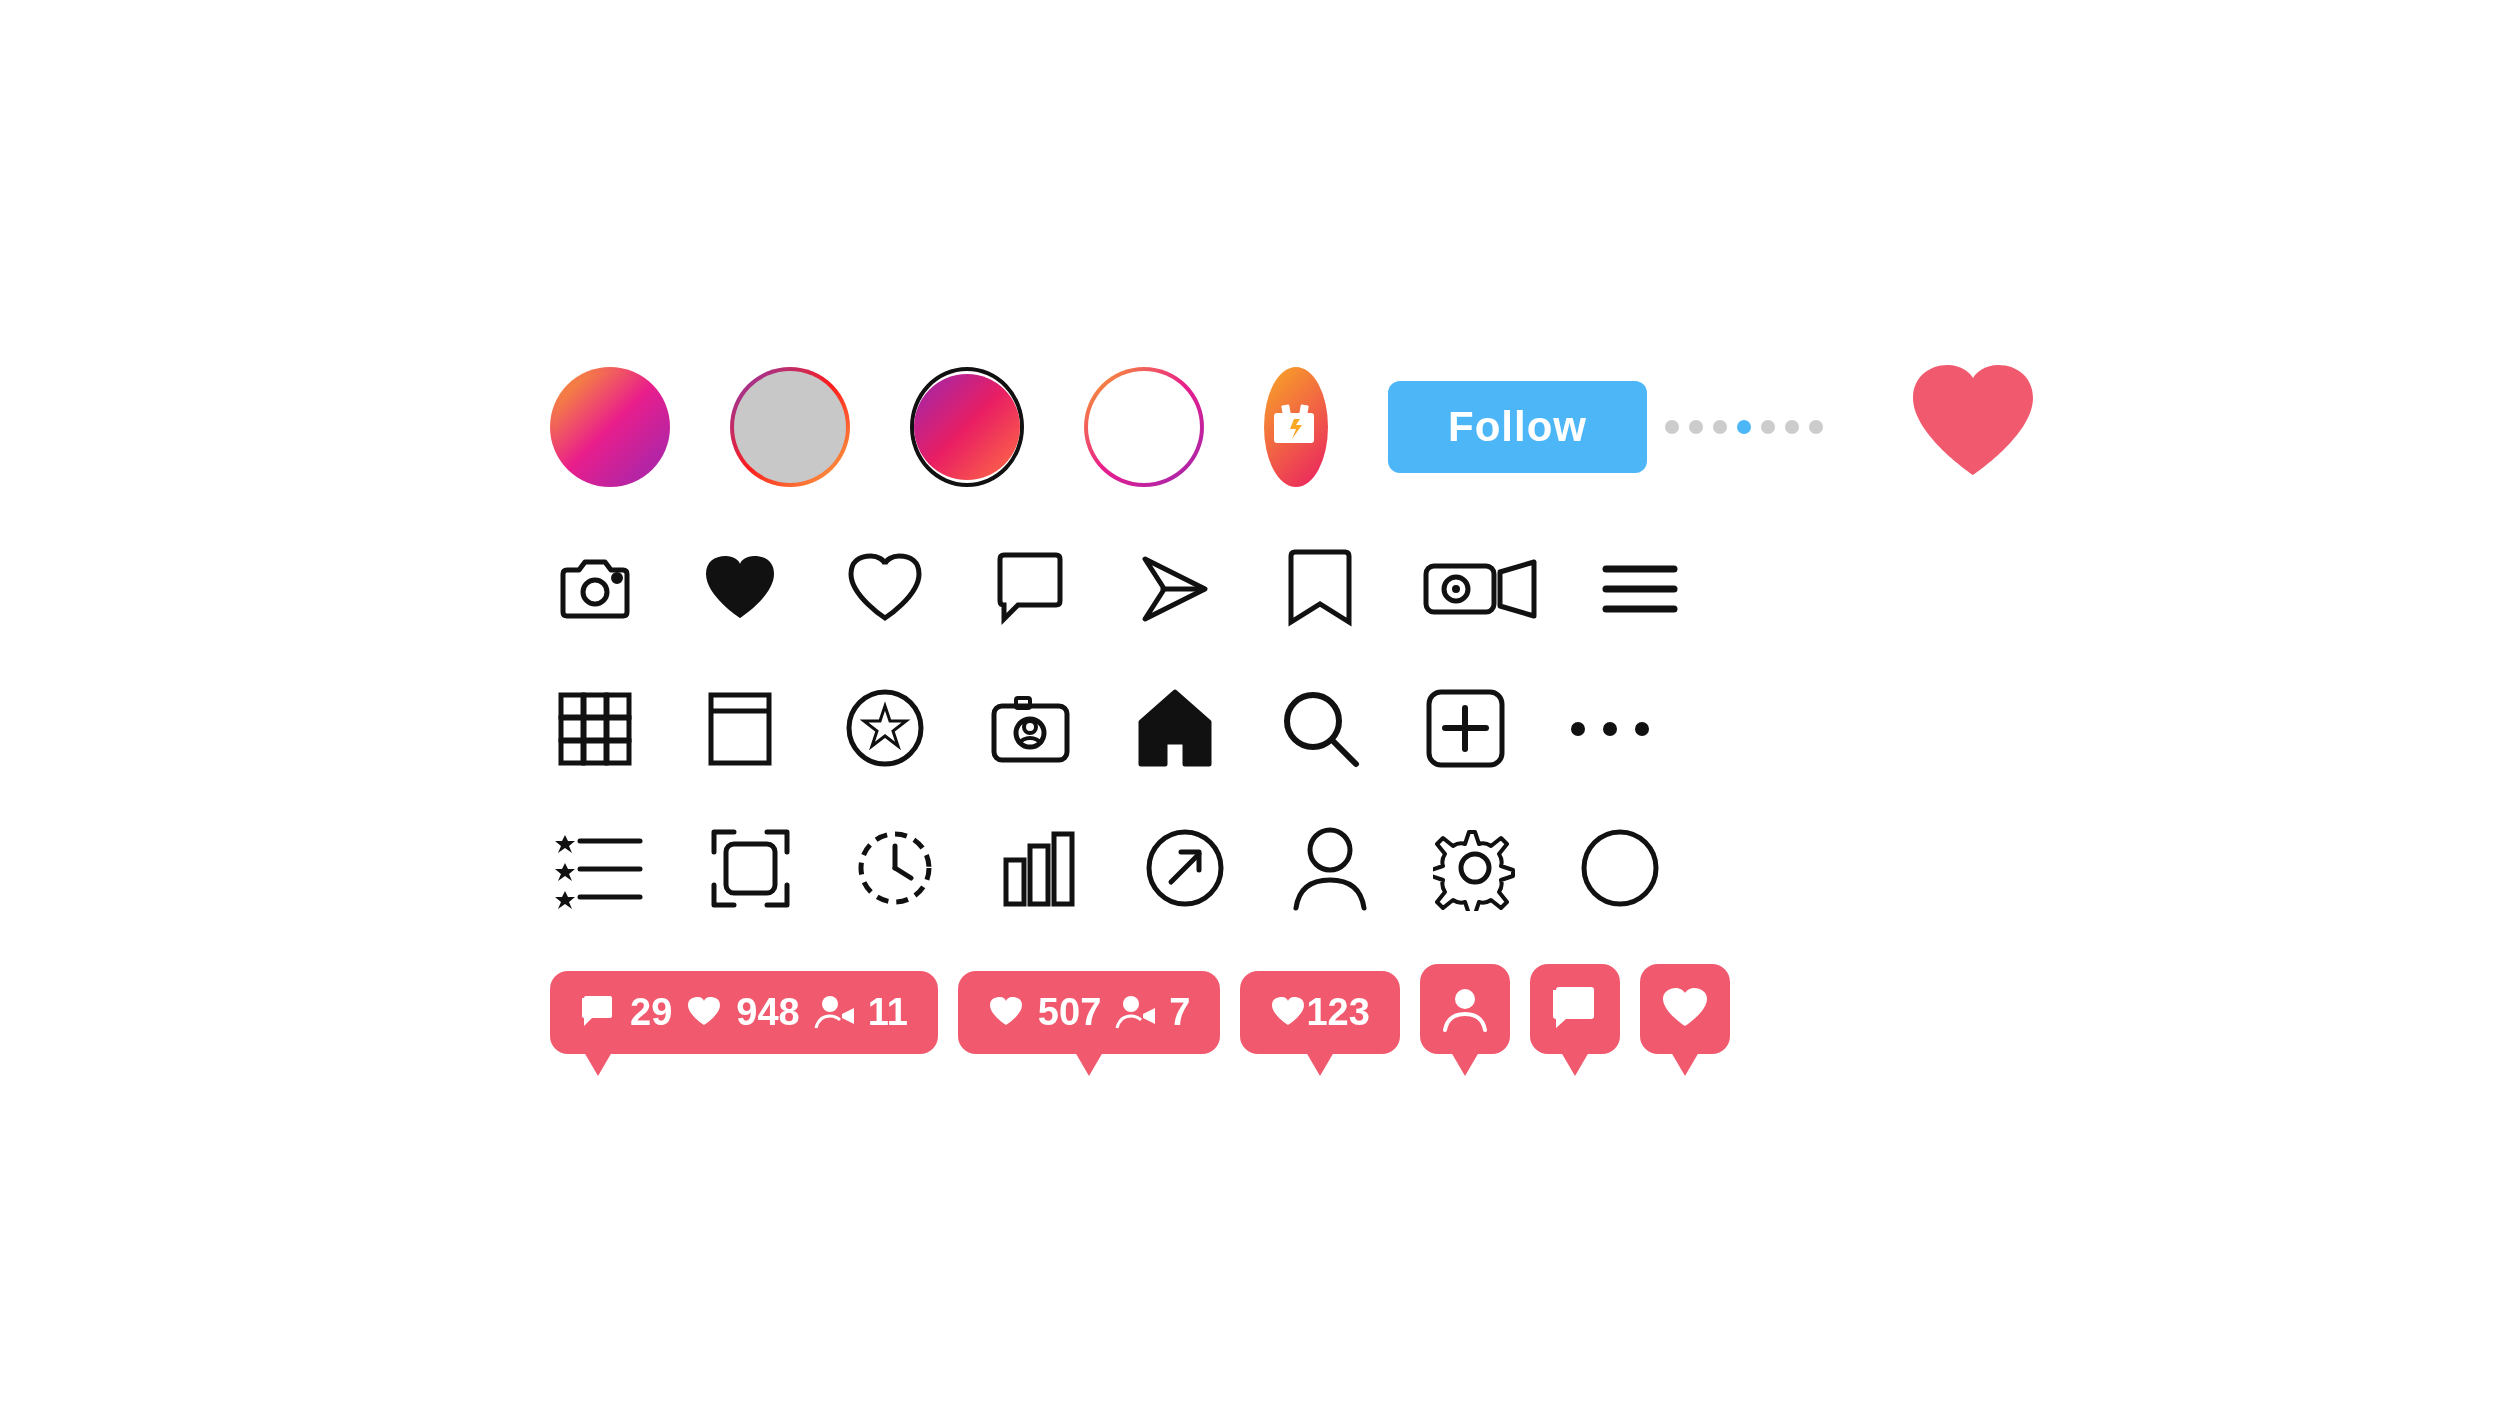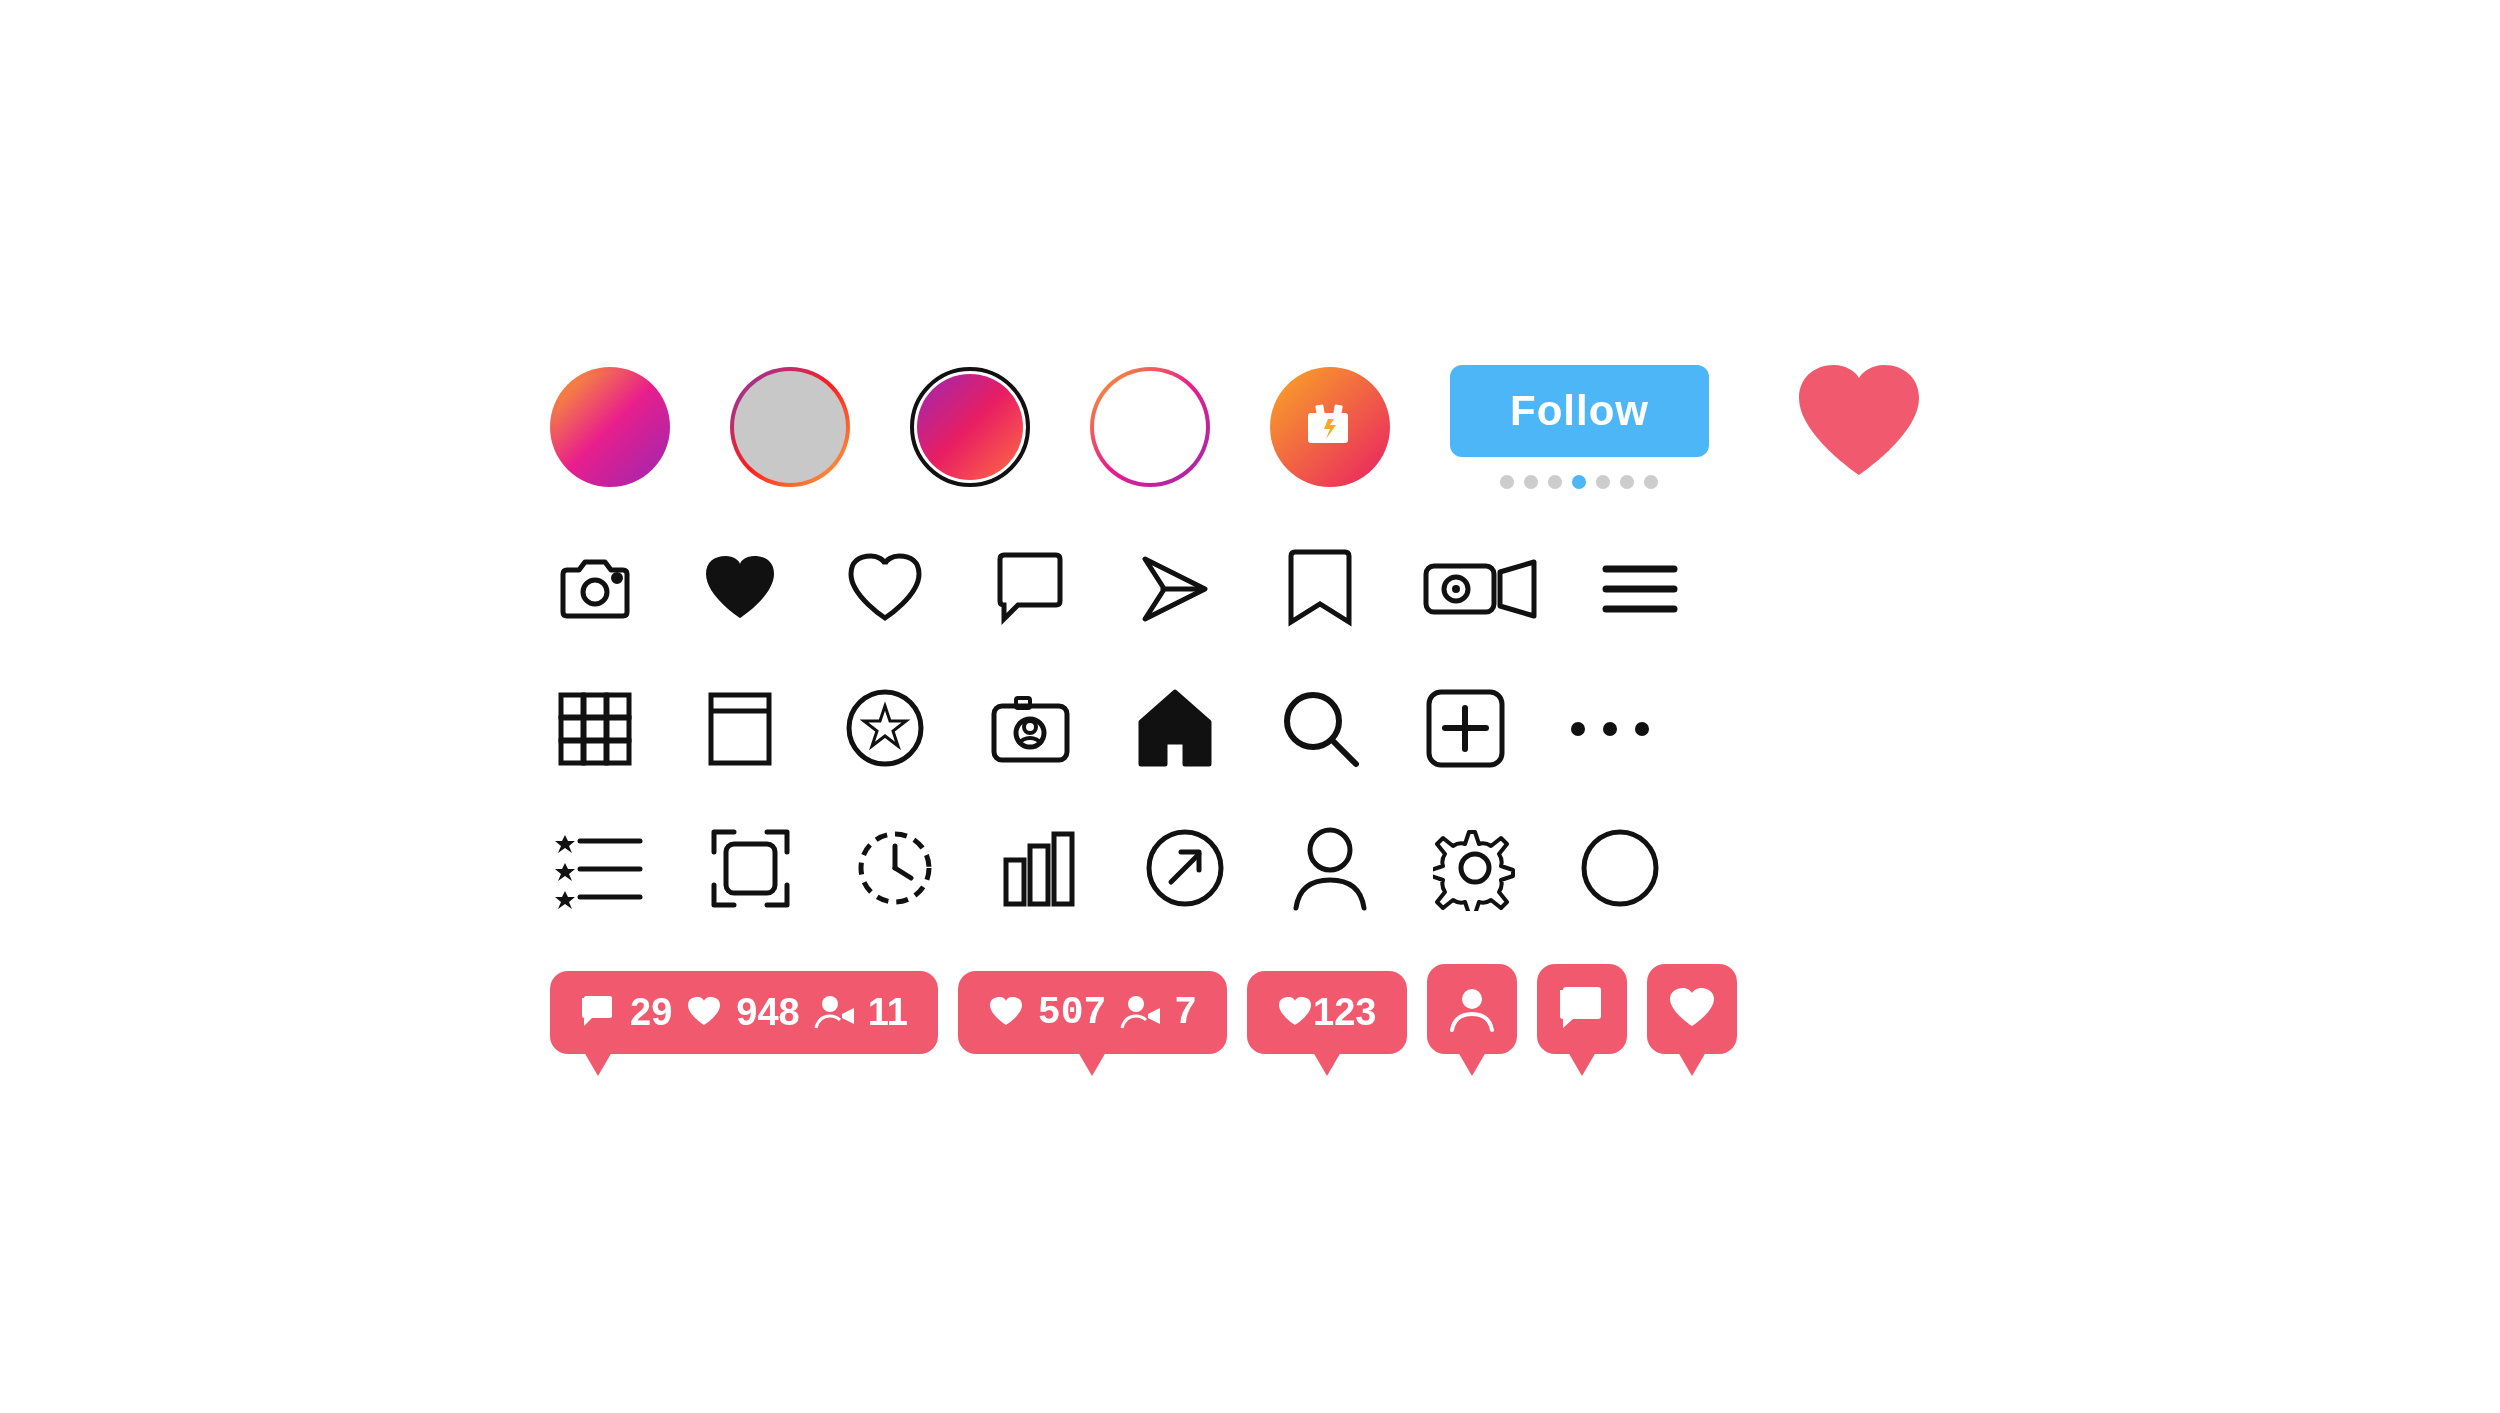--- a/index.html
+++ b/index.html
@@ -110,21 +110,21 @@
       <svg width="64" height="64" viewBox="0 0 64 64">
 
         <rect x="10" y="18" width="40" height="30" rx="3" fill="white"></rect>
         <rect x="18" y="10" width="8" height="10" rx="1" fill="white" transform="rotate(-10 22 15)"></rect>
         <rect x="36" y="10" width="8" height="10" rx="1" fill="white" transform="rotate(10 40 15)"></rect>
 
         <path d="M30 24 L26 34 L32 34 L28 44 L38 30 L32 30 L36 24Z" fill="#f9a825"></path>
       </svg>
     </div>
 
-    <div style="display:flex;flex-direction:column;align-items:center;gap:18px;">
+    <div style="display:flex;flex-direction:row;align-items:center;gap:18px;">
       <button class="follow-btn">Follow</button>
 
       <div class="dots-row">
         <div class="dot"></div>
         <div class="dot"></div>
         <div class="dot"></div>
         <div class="dot active"></div>
         <div class="dot"></div>
         <div class="dot"></div>
         <div class="dot"></div>
@@ -359,21 +359,21 @@
         <svg width="40" height="36" viewBox="0 0 40 36">
           <circle cx="16" cy="10" r="8" fill="white"></circle>
           <path d="M2 34 Q5 22 16 22 Q22 22 26 26" stroke="white" stroke-width="3" fill="none"></path>
           <path d="M28 20 L40 14 L40 30 L28 24Z" fill="white"></path>
         </svg>
         <span>11</span>
       </div>
       <div style="position:absolute;bottom:-22px;left:34px;border-left:14px solid transparent;border-right:14px solid transparent;border-top:24px solid #f15a6e;"></div>
     </div>
 
-    <div style="position:relative; display:inline-block;font-family:Liberation Mono, monospace;">
+    <div style="position:relative; display:inline-block;">
       <div style="background:#f15a6e;border-radius:18px;color:white;display:flex;align-items:center;gap:14px;padding:20px 30px;font-size:38px;font-weight:700;">
         <svg width="36" height="34" viewBox="0 0 36 34">
             <path d="M18 30 C18 30 2 20 2 10 C2 4 7 2 12 2 C15 2 17.5 4 18 6 C18.5 4 21 2 24 2 C29 2 34 4 34 10 C34 20 18 30 18 30Z" fill="white"></path>
           </svg>
         <span>507</span>
 
         <svg width="40" height="36" viewBox="0 0 40 36">
           <circle cx="16" cy="10" r="8" fill="white"></circle>
           <path d="M2 34 Q5 22 16 22 Q22 22 26 26" stroke="white" stroke-width="3" fill="none"></path>
           <path d="M28 20 L40 14 L40 30 L28 24Z" fill="white"></path>

